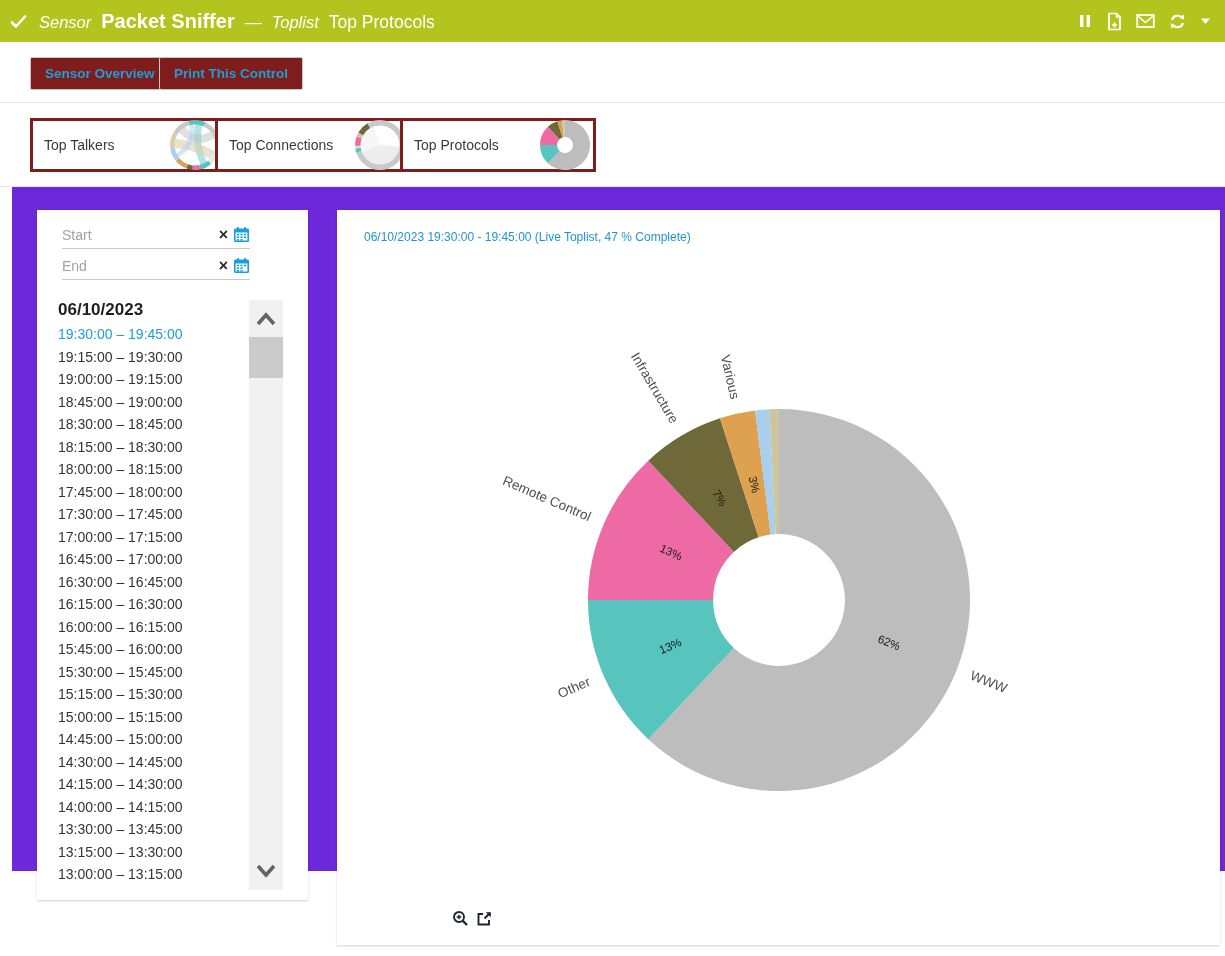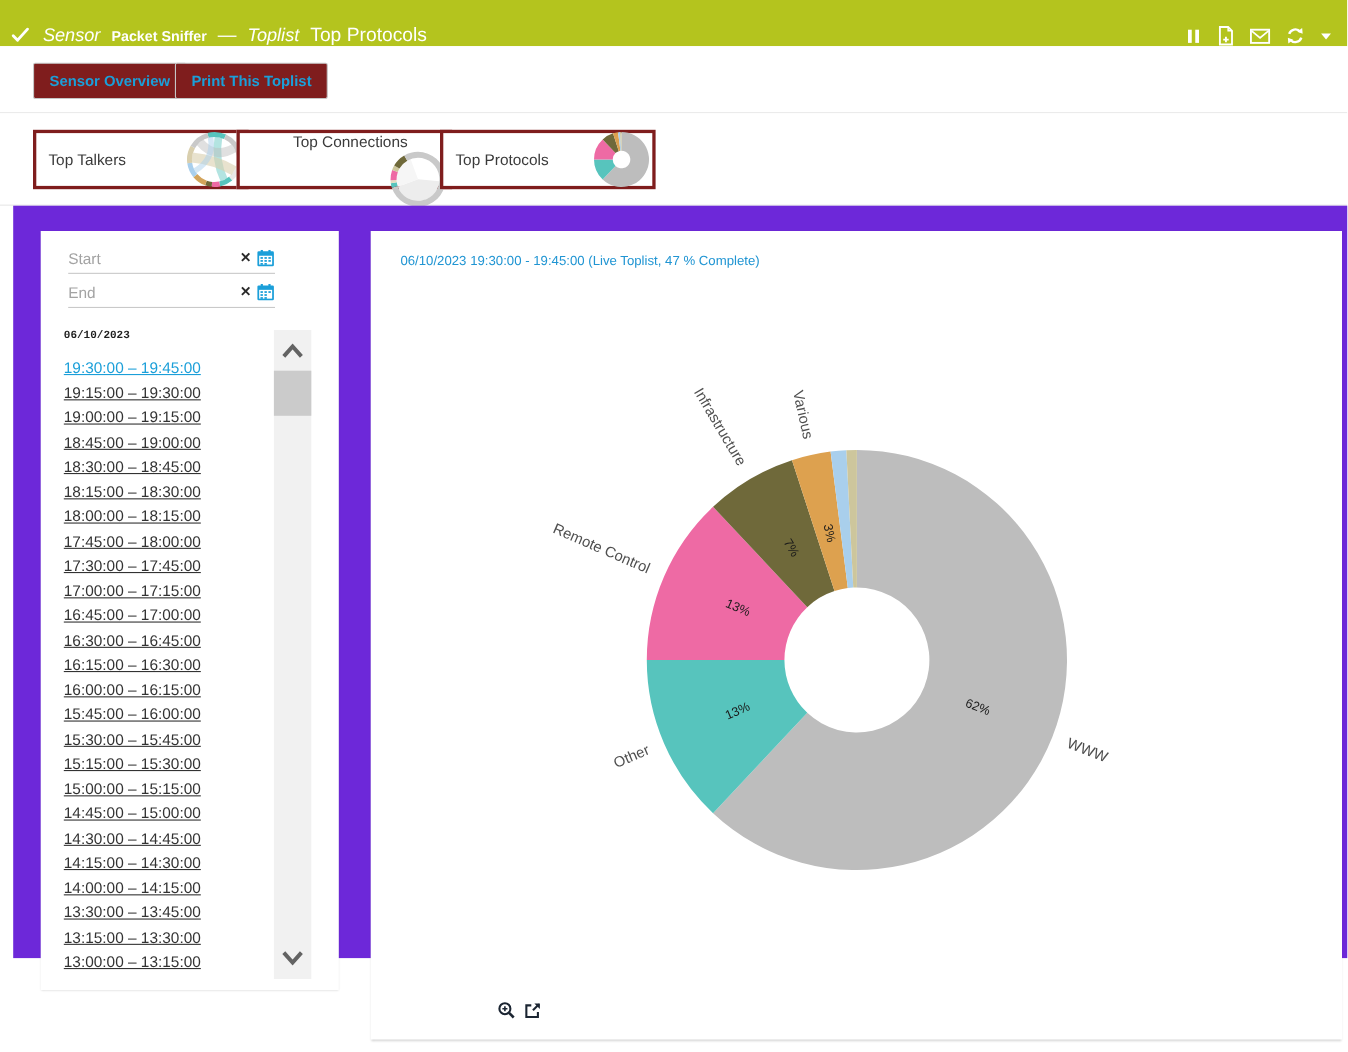--- a/index.html
+++ b/index.html
@@ -1,25 +1,25 @@
 <!DOCTYPE html>
 <html><head>
 <meta charset="utf-8">
 <style>
   html,body{margin:0;padding:0;background:#fff;}
   #stage{position:relative;width:1225px;height:956px;overflow:hidden;
          font-family:"Liberation Sans","DejaVu Sans",sans-serif;background:#fff;}
 
   
   #topbar{position:absolute;left:0;top:0;width:1225px;height:42px;background:#b4c41e;
-          display:flex;align-items:flex-end;color:#fff;}
+          display:flex;align-items:center;color:#fff;}
   #topbar .crumbs{display:flex;align-items:baseline;gap:10px;margin-left:10px;white-space:nowrap;}
   .crumb-check{align-self:center;margin-right:2px;display:flex;}
   .crumb-type{font-style:italic;font-size:16.5px;}
-  .crumb-strong{font-weight:700;font-size:13px;}
+  .crumb-strong{font-weight:700;font-size:20px;}
   .crumb-plain{font-size:17.5px;}
   .crumb-dash{font-size:17px;}
   #topbar .actions{margin-left:auto;margin-right:14px;display:flex;align-items:center;gap:13px;}
   #topbar .actions .ticon{display:flex;align-items:center;cursor:pointer;}
 
   
   #toolbar{position:absolute;left:0;top:42px;width:1225px;height:61px;background:#fff;
            border-bottom:1px solid #e7e7e7;box-sizing:border-box;}
   .btn{position:absolute;top:15px;height:33px;background:#7f1d1d;border:1px solid #c6c6c6;
        border-radius:2px;color:#1b9fd9;font-weight:700;font-size:13.5px;
@@ -29,41 +29,41 @@
 
   
   #cardsrow{position:absolute;left:0;top:103px;width:1225px;height:84px;background:#fff;
             border-bottom:1px solid #e7e7e7;box-sizing:border-box;}
   .tabcard{position:absolute;top:15px;width:196px;height:54px;background:#fff;
            border:3px solid #7f1d1d;box-sizing:border-box;display:flex;align-items:center;
            cursor:pointer;}
   .tabcard .lbl{font-size:14px;color:#3a3a3a;margin-left:11px;white-space:nowrap;}
   .tabcard .micon{margin-left:auto;margin-right:2px;display:flex;}
   #card-talkers{left:30px;}
-  #card-connections{left:215px;flex-direction:column;}
+  #card-connections{left:215px;}
   #card-protocols{left:400px;}
 
   
   #content{position:absolute;left:12px;top:187px;width:1225px;height:684px;background:#6d28d9;}
   .panel{position:absolute;background:#fff;box-shadow:0 1px 2px rgba(0,0,0,.18);}
 
   
   #sidebar{left:25px;top:23px;width:271px;height:690px;}
   .inputrow{position:absolute;left:25px;width:188px;height:26px;border-bottom:1px solid #c9c9c9;
             display:flex;align-items:center;}
   #row-start{top:12px;}
   #row-end{top:43px;}
   .inputrow input{border:none;outline:none;flex:1 1 auto;min-width:0;font-size:14px;
                   color:#333;font-family:inherit;background:transparent;padding:0;}
   .inputrow input::placeholder{color:#a3a3a3;opacity:1;}
   .clear-x{font-size:16px;font-weight:700;color:#2b2b2b;line-height:1;cursor:pointer;margin-right:5px;}
   .calbtn{display:flex;cursor:pointer;}
-  #date-header{position:absolute;left:21px;top:90px;font-size:10px;font-weight:700;color:#1f1f1f;font-family:Liberation Mono, monospace;}
+  #date-header{position:absolute;left:21px;top:90px;font-size:17px;font-weight:700;color:#1f1f1f;}
   #timelist{position:absolute;left:21px;top:113px;width:185px;}
-  .trange{font-size:14px;color:#333;line-height:22.5px;white-space:nowrap;cursor:pointer;text-decoration:underline;}
+  .trange{font-size:14px;color:#333;line-height:22.5px;white-space:nowrap;cursor:pointer;}
   .trange.selected{color:#1b9fd9;}
 
   
   #vscroll{position:absolute;left:212px;top:90px;width:34px;height:590px;background:#f1f1f1;}
   #vscroll .arrow{position:absolute;left:0;width:34px;height:30px;display:flex;align-items:center;
                   justify-content:center;cursor:pointer;}
   #scroll-up{top:4px;} #scroll-down{bottom:4px;}
   #vscroll .thumb{position:absolute;left:0;top:37px;width:34px;height:41px;background:#cbcbcb;cursor:grab;}
 
   
@@ -124,21 +124,21 @@
       <span class="ticon">
         <svg width="11" height="8" viewBox="0 0 11 8">
             <polygon points="1,1.5 10,1.5 5.5,7" fill="#fff"></polygon>
           </svg>
       </span>
     </div>
   </div>
 
   <div id="toolbar">
     <button class="btn" id="btn-overview">Sensor Overview</button>
-    <button class="btn" id="btn-print">Print This Toplist</button>
+    <button class="btn" id="btn-print">Print This Control</button>
   </div>
 
   <div id="cardsrow">
     <div class="tabcard" id="card-talkers">
       <span class="lbl">Top Talkers</span>
       <span class="micon">
           <svg width="52" height="52" viewBox="0 0 52 52">
             <path d="M19.53 1.85 A25 25 0 0 1 36.57 3.34 L34.66 7.42 A20.5 20.5 0 0 0 20.69 6.20 Z" fill="#57c4bd"></path>
             <path d="M36.57 3.34 A25 25 0 0 1 50.62 21.66 L46.19 22.44 A20.5 20.5 0 0 0 34.66 7.42 Z" fill="#c9c9c9"></path>
             <path d="M50.62 21.66 A25 25 0 0 1 42.07 45.15 L39.18 41.70 A20.5 20.5 0 0 0 46.19 22.44 Z" fill="#e8e8e8"></path>

